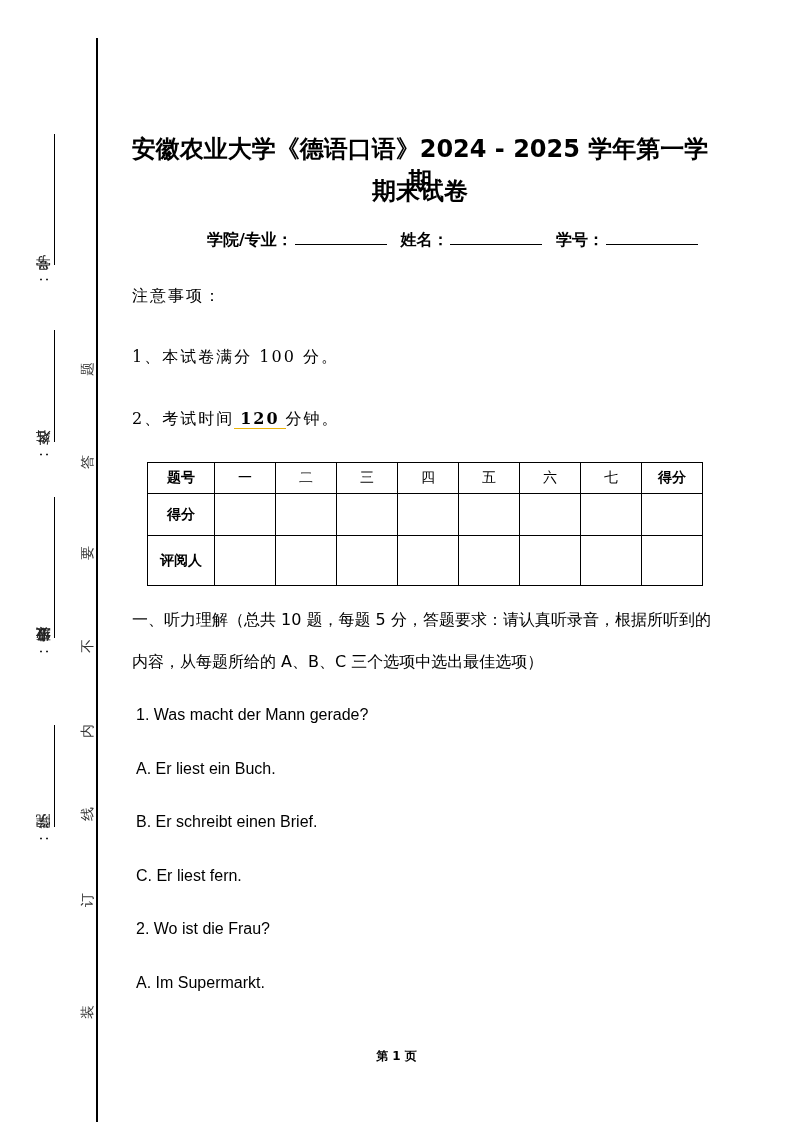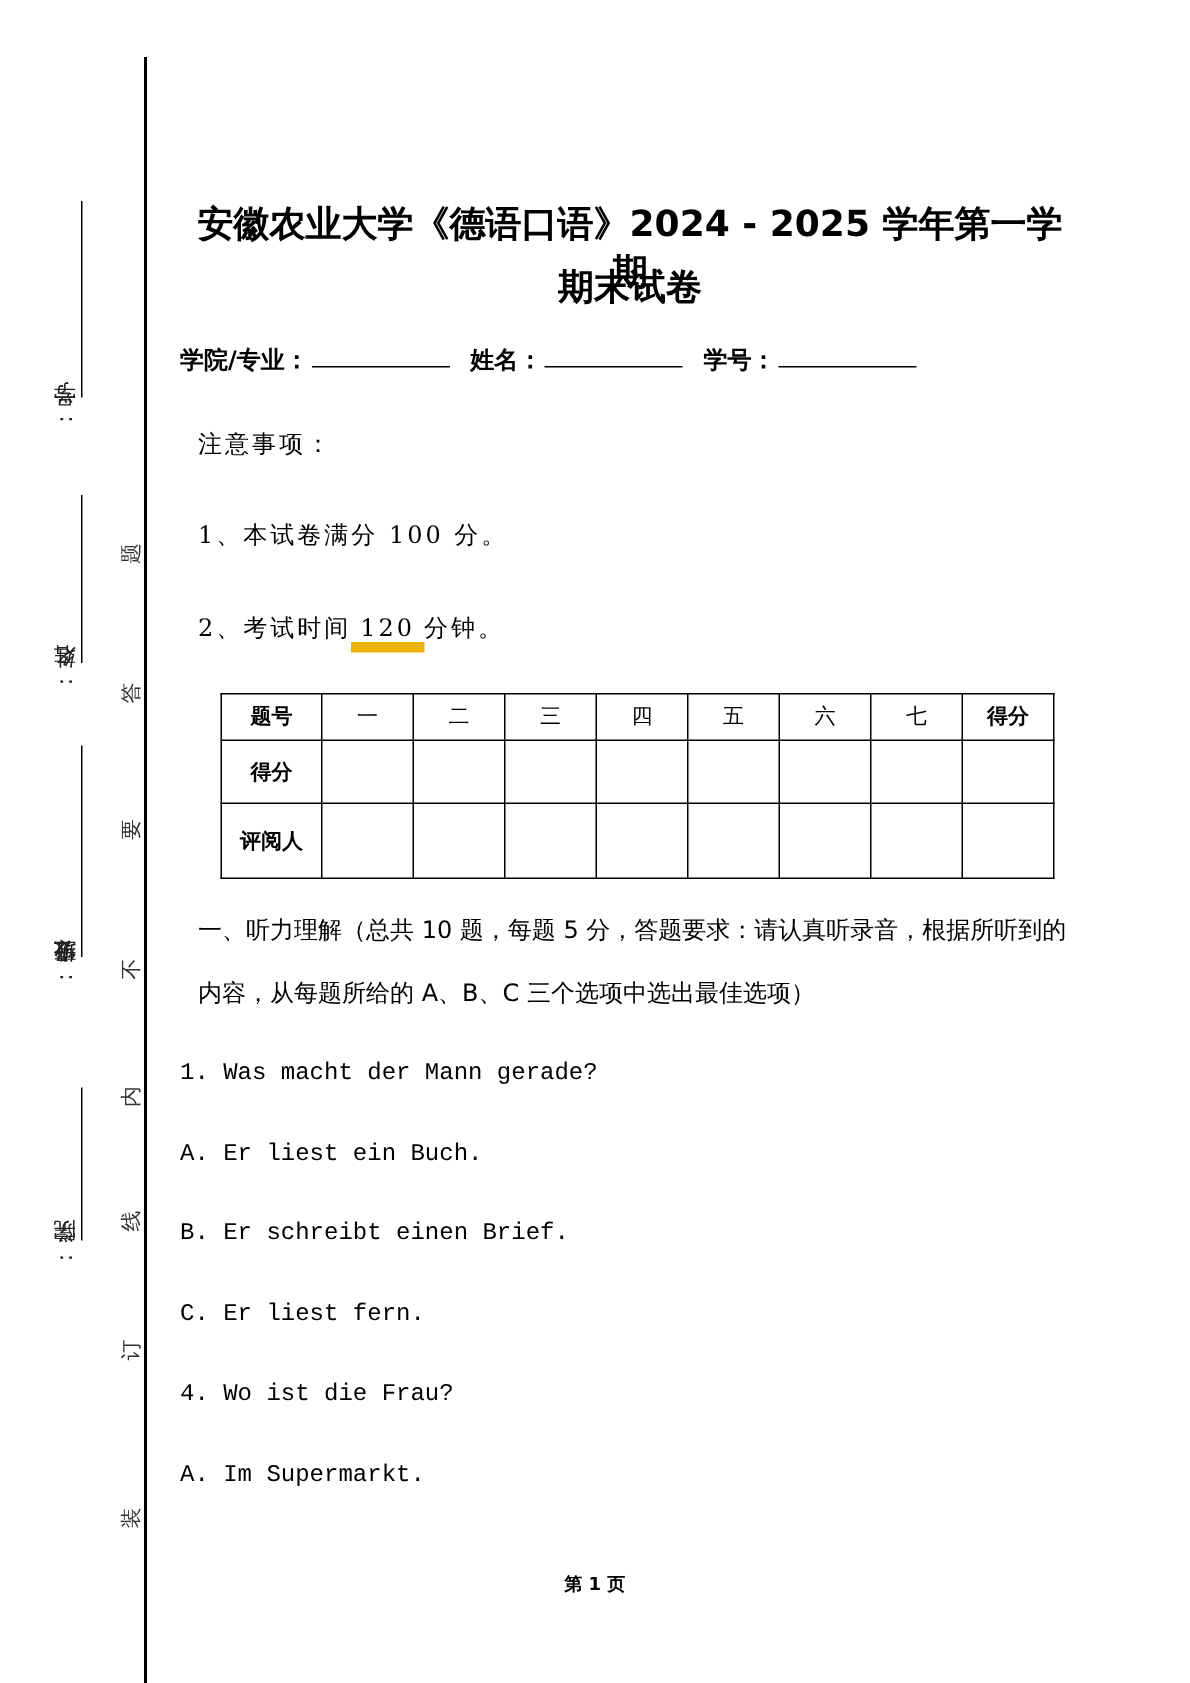--- a/index.html
+++ b/index.html
@@ -8,35 +8,35 @@
   .abs { position:absolute; }
   .vline { position:absolute; width:1px; background:#000; }
   .binding-line { left:96px; top:38px; height:1084px; width:1.5px; }
   .margin-seg { left:54px; }
   .vlabel { position:absolute; left:34px; writing-mode: vertical-rl; transform: rotate(180deg);
             font-family:"DejaVu Sans", sans-serif; font-size:15px; color:#222; white-space:nowrap; }
   .vchar { position:absolute; left:80px; font-family:"DejaVu Sans", sans-serif; font-size:14px; color:#333;
            transform: rotate(-90deg); width:16px; text-align:center; }
   .title { left:120px; width:600px; text-align:center; font-family:"DejaVu Sans", sans-serif;
            font-weight:bold; font-size:24px; }
-  .info { left:120px; width:600px; text-align:left; font-family:"DejaVu Sans", sans-serif;
+  .info { left:106px; width:600px; text-align:right; font-family:"DejaVu Sans", sans-serif;
           font-weight:bold; font-size:16px; top:230px; }
   .info .blank { display:inline-block; width:92px; border-bottom:1px solid #000; margin:0 8px 0 2px; height:14px; vertical-align:baseline; }
   .note { left:132px; font-size:16px; letter-spacing:2px; }
-  .underlined { display:inline-block; border-bottom:7px solid #eab308; padding:0 6px; }
+  .underlined { display:inline-block; border-bottom:1px solid #eab308; padding:0 6px;font-weight:bold; }
   table.score { position:absolute; left:147px; top:462px; border-collapse:collapse;
                 font-family:"DejaVu Sans", sans-serif; font-size:14px; }
   table.score td { border:1px solid #000; text-align:center; padding:0; width:60px; }
   table.score td.first { width:66px; font-weight:bold; }
   table.score tr.r1 td { height:30px; }
   table.score tr.r2 td { height:41px; }
   table.score tr.r3 td { height:49px; }
   table.score tr.r1 td.last { font-weight:bold; }
   .section { left:132px; width:580px; font-family:"DejaVu Sans", sans-serif; font-size:16px; line-height:42px; top:599px; }
-  .q { left:120px; font-family:Liberation Mono, monospace; font-size:16px; }
+  .q { left:136px; font-family:Liberation Sans, sans-serif; font-size:16px; }
   .footer { left:0; width:793px; text-align:center; top:1048px; font-family:"DejaVu Sans", sans-serif; font-weight:bold; font-size:12px; }
 </style>
 </head>
 <body>
 
 <div class="vline binding-line"></div>
 <div class="vline margin-seg" style="top:134px;height:131px"></div>
 <div class="vlabel" style="top:277px">学号:</div>
 <div class="vline margin-seg" style="top:330px;height:112px"></div>
 <div class="vlabel" style="top:452px">姓名:</div>
@@ -106,16 +106,16 @@
   </tr>
 </tbody>
   </table>
 
 <div class="abs section">一、听力理解（总共 10 题，每题 5 分，答题要求：请认真听录音，根据所听到的内容，从每题所给的 A、B、C 三个选项中选出最佳选项）</div>
 
 <div class="abs q" style="top:706px">1. Was macht der Mann gerade?</div>
 <div class="abs q" style="top:760px">A. Er liest ein Buch.</div>
 <div class="abs q" style="top:813px">B. Er schreibt einen Brief.</div>
 <div class="abs q" style="top:867px">C. Er liest fern.</div>
-<div class="abs q" style="top:920px">4. Wo ist die Frau?</div>
+<div class="abs q" style="top:920px">2. Wo ist die Frau?</div>
 <div class="abs q" style="top:974px">A. Im Supermarkt.</div>
 
 <div class="abs footer">第 1 页</div>
 
 </body></html>

